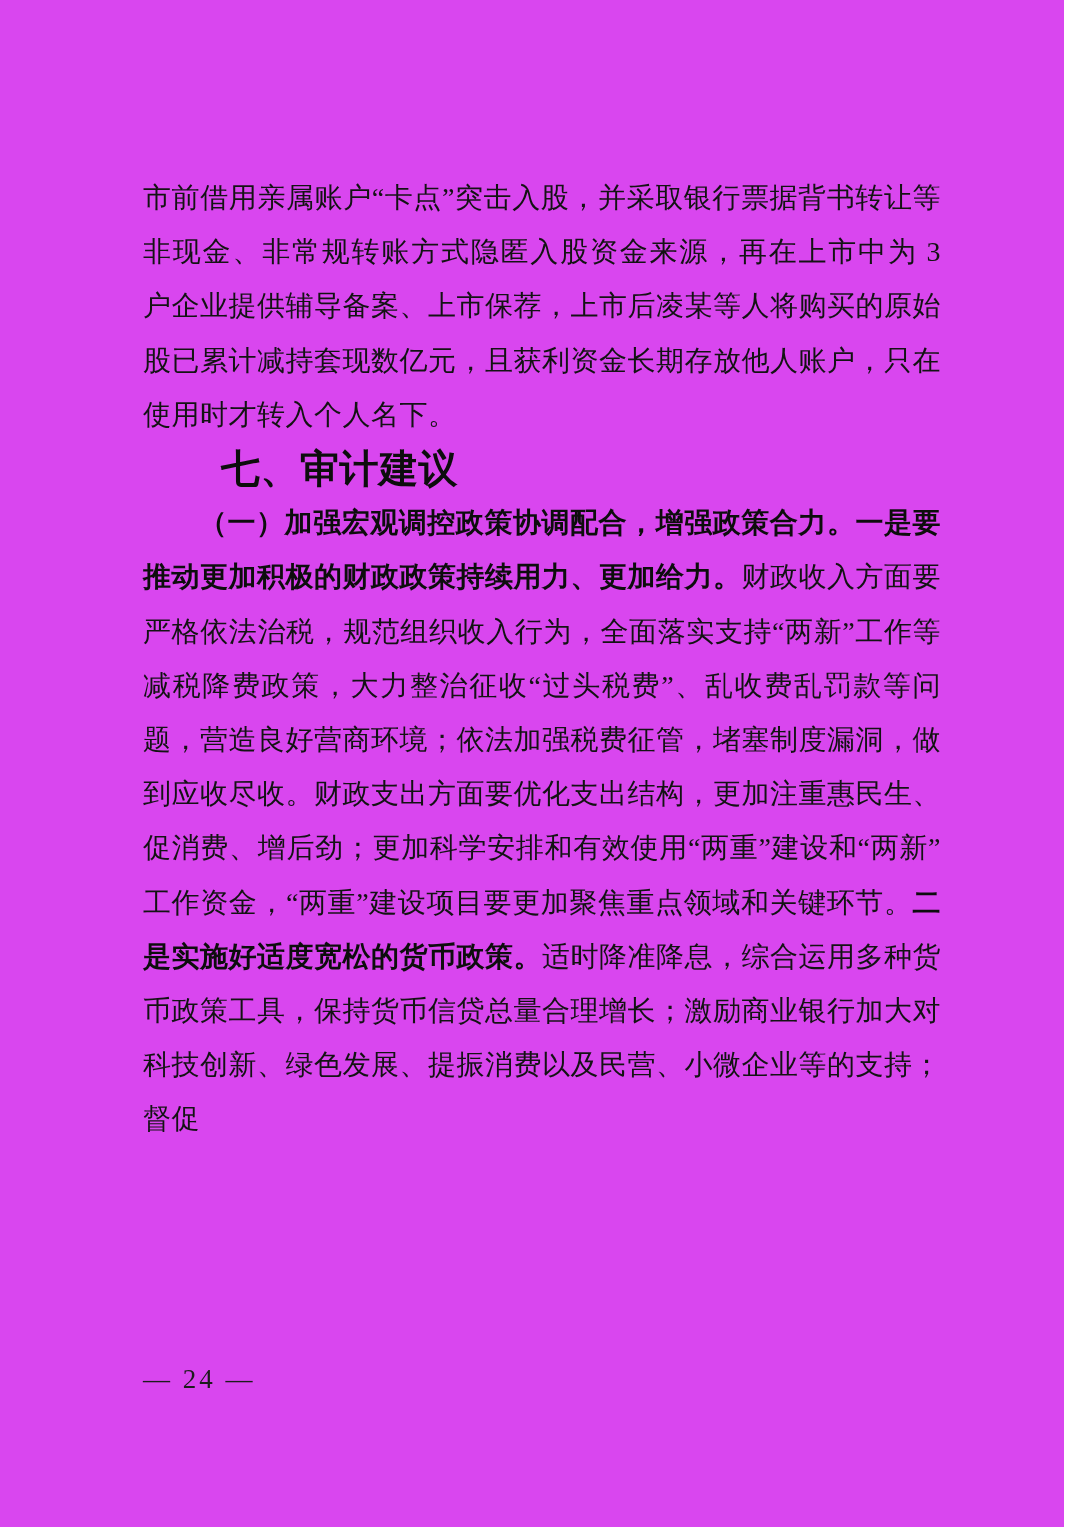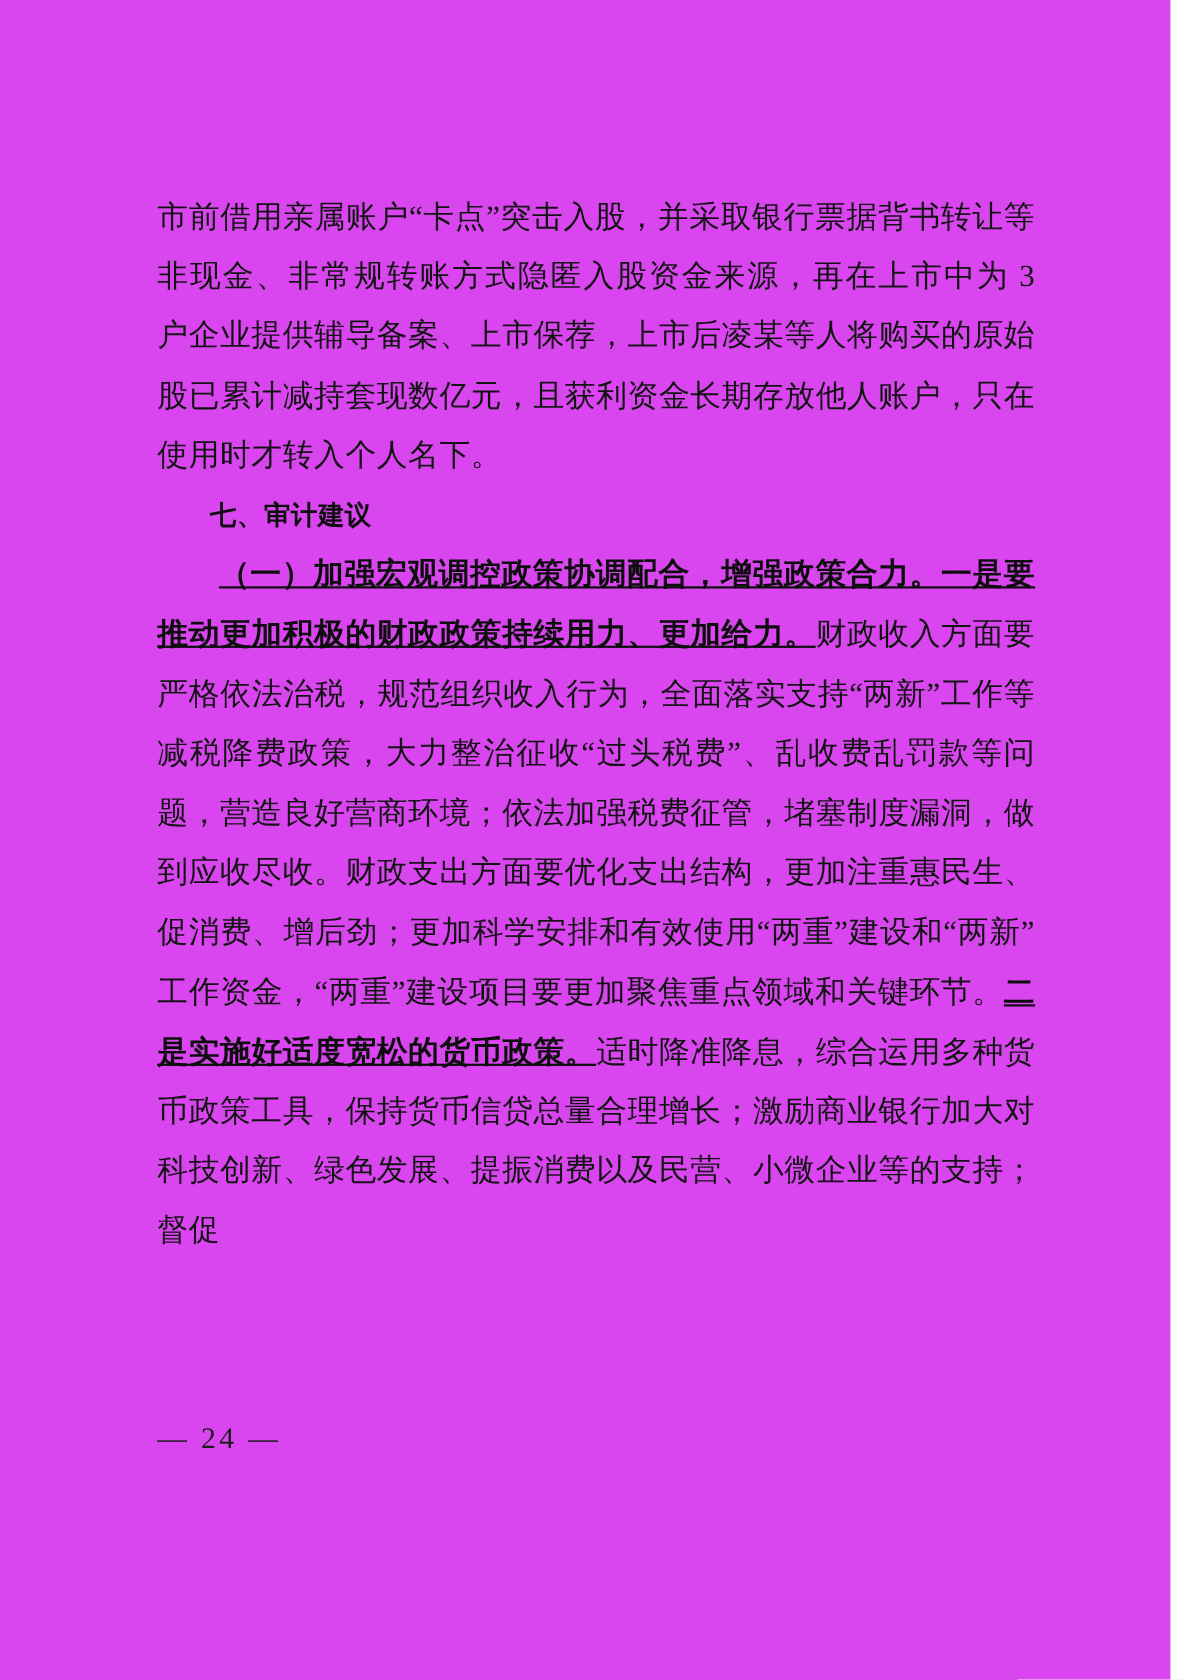--- a/index.html
+++ b/index.html
@@ -30,33 +30,32 @@
   .text-block p {
     margin: 0;
     padding: 0;
   }
   .indent {
     text-indent: 2em;
   }
   .section-heading {
     font-family: "Liberation Sans", sans-serif;
     font-weight: 700;
-    font-size: 24px;
+    font-size: 39px;
     text-indent: 2em;
     color: #0d0d0d;
   }
   .bold-run {
     font-weight: 700;
     color: #0d0d0d;
-    text-decoration: underline;
   }
   .page-footer {
     position: absolute;
     left: 143px;
-    top: 1292px;
+    top: 1364px;
     font-size: 27px;
     letter-spacing: 3px;
     color: #1c1c1c;
     font-family: "Liberation Serif", serif;
     text-align: right;
   }
 </style>
 </head>
 <body>
 

